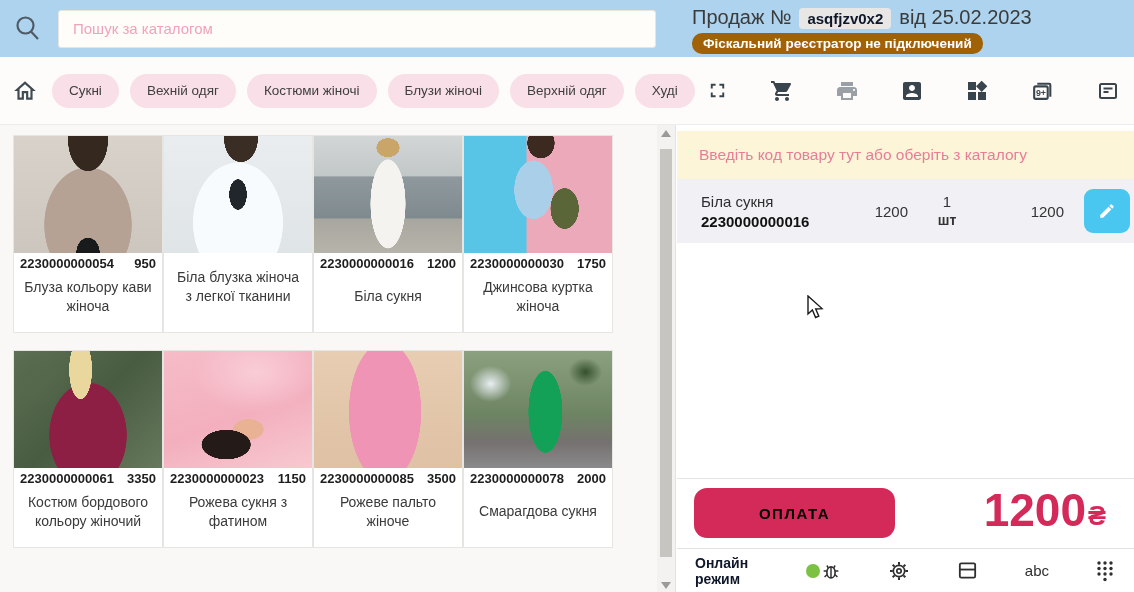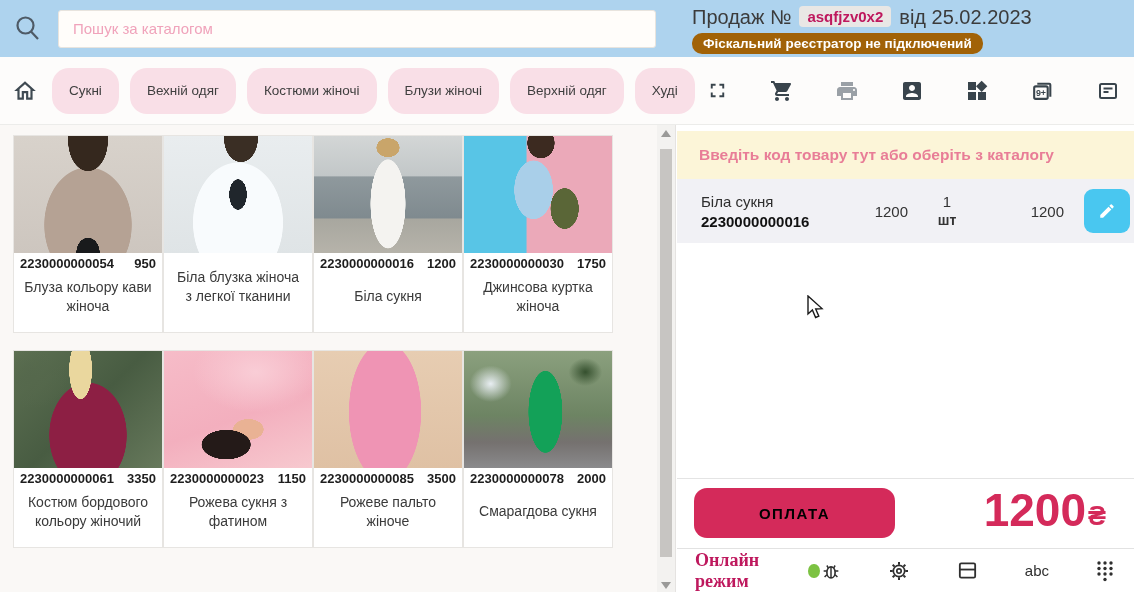--- a/index.html
+++ b/index.html
@@ -6,28 +6,28 @@
   html,body { width:1134px; height:592px; overflow:hidden; }
   body { font-family:"Liberation Sans", sans-serif; background:#fff; color:#333; }
   .app { position:relative; width:1134px; height:592px; }
 
   
   .topbar { position:absolute; left:0; top:0; width:1134px; height:57px; background:#aed3ee; display:flex; align-items:center; }
   .search-ic { margin-left:12px; flex:0 0 auto; }
   .search-input { margin-left:14px; width:598px; height:38px; border:1px solid #e8e4de; border-radius:3px; background:#fffdfa; padding:0 14px; font-size:15px; font-family:"Liberation Sans",sans-serif; color:#14532d; outline:none; }
   .search-input::placeholder { color:#f0a3bb; }
   .sale-wrap { margin-left:36px; display:flex; flex-direction:column; align-items:flex-start; padding-top:2px; }
-  .sale-line { font-size:20px; color:#3b3b3b; display:flex; align-items:flex-start; white-space:nowrap; }
-  .sale-id { background:#e9e7e5; border-radius:4px; font-size:15px; font-weight:bold; color:#be185d; padding:2px 8px; margin:0 8px; }
+  .sale-line { font-size:20px; color:#3b3b3b; display:flex; align-items:flex-end; white-space:nowrap; }
+  .sale-id { background:#e9e7e5; border-radius:4px; font-size:15px; font-weight:bold; color:#0f172a; padding:2px 8px; margin:0 8px; }
   .fiscal-badge { margin-top:4px; background:#a16207; color:#fff; font-size:13.5px; font-weight:bold; border-radius:10px; padding:3px 11px; }
 
   
   .navbar { position:absolute; left:0; top:57px; width:1134px; height:68px; background:#fdfcfb; border-bottom:1px solid #ececea; display:flex; align-items:center; padding:0 14px 0 12px; }
   .home-btn { background:none; border:none; cursor:pointer; margin-right:14px; display:flex; }
-  .chip { background:#f9dfe7; border:none; border-radius:17px; height:46px; padding:0 17px; font-size:13.5px; color:#3f3f3f; margin-right:11px; font-family:"Liberation Sans",sans-serif; cursor:pointer; white-space:nowrap; }
+  .chip { background:#f9dfe7; border:none; border-radius:17px; height:34px; padding:0 17px; font-size:13.5px; color:#3f3f3f; margin-right:11px; font-family:"Liberation Sans",sans-serif; cursor:pointer; white-space:nowrap; }
   .tools { margin-left:auto; display:flex; align-items:center; gap:41px; }
   .tool-btn { background:none; border:none; cursor:pointer; display:flex; align-items:center; }
 
   
   .catalog { position:absolute; left:0; top:125px; width:657px; height:467px; background:#faf8f6; display:grid; grid-template-columns:repeat(4,150px); grid-auto-rows:198px; gap:17px 0; padding:10px 0 0 13px; }
   .card { background:#fff; border:1px solid #e7e5e2; display:flex; flex-direction:column; overflow:hidden; cursor:pointer; }
   .pimg { width:100%; height:117px; flex:0 0 auto; }
   .meta { display:flex; justify-content:space-between; align-items:center; padding:3px 6px 2px 6px; font-size:13px; font-weight:bold; color:#1d1d1d; }
   .pname { flex:1; display:flex; align-items:center; justify-content:center; text-align:center; font-size:14px; color:#3a3a3a; line-height:1.35; padding:2px 10px 14px 10px; }
 
@@ -70,41 +70,41 @@
     linear-gradient(180deg,#8ba07e 0%,#6d8463 55%,#75716f 78%,#8a8a8c 100%); }
 
   
   .vscroll { position:absolute; left:657px; top:125px; width:18px; height:467px; background:#f3f2f0; }
   .vs-up { position:absolute; top:5px; left:4px; width:0; height:0; border-left:5px solid transparent; border-right:5px solid transparent; border-bottom:7px solid #9a9a98; }
   .vs-thumb { position:absolute; top:24px; left:3px; width:12px; height:408px; background:#c7c5c2; }
   .vs-down { position:absolute; bottom:3px; left:4px; width:0; height:0; border-left:5px solid transparent; border-right:5px solid transparent; border-top:7px solid #9a9a98; }
 
   
   .rightpanel { position:absolute; left:675px; top:125px; width:459px; height:467px; background:#fff; border-left:1px solid #e5e3e1; }
-  .banner { position:absolute; left:1px; top:6px; width:457px; height:48px; background:#fcf5d8; display:flex; align-items:center; padding-left:22px; font-size:15.5px; font-weight:bold; color:#e87d97; cursor:text; }
+  .banner { position:absolute; left:1px; top:6px; width:457px; height:48px; background:#fcf5d8; display:flex; align-items:center; padding-left:22px; font-size:15.5px; font-weight:normal; color:#e87d97; cursor:text; }
   .cart-row { position:absolute; left:1px; top:54px; width:457px; height:64px; background:#f1f1f5; display:flex; align-items:center; padding:0 4px 0 24px; cursor:pointer; }
   .c-namewrap { flex:1; display:flex; flex-direction:column; justify-content:center; }
   .c-name { font-size:15px; color:#2e2e2e; }
   .c-code { font-size:15px; font-weight:bold; color:#111; margin-top:3px; }
   .c-price { width:66px; text-align:right; font-size:15px; color:#333; }
   .c-qtywrap { width:78px; text-align:center; font-size:15px; color:#333; display:flex; flex-direction:column; line-height:1.25; }
   .c-unit { font-weight:bold; font-size:14px; }
   .c-total { width:78px; text-align:right; font-size:15px; color:#333; }
   .edit-btn { margin-left:20px; width:46px; height:44px; border:none; border-radius:9px; background:#49c7f0; cursor:pointer; display:flex; align-items:center; justify-content:center; }
 
   .cursor { position:absolute; left:130px; top:170px; pointer-events:none; }
 
   .pay-sep { position:absolute; left:1px; top:353px; width:458px; height:0; border-top:1px solid #e4e4e4; }
   .pay-btn { position:absolute; left:18px; top:363px; width:201px; height:50px; border:none; border-radius:13px; background:#d42a5a; color:#000000; font-size:15px; font-weight:bold; letter-spacing:1.5px; font-family:"Liberation Sans",sans-serif; cursor:pointer; }
   .total-wrap { position:absolute; right:28px; top:357px; height:56px; display:flex; align-items:center; color:#d42a5a; }
   .total-amt { font-size:46px; font-weight:bold; }
   .total-cur { font-size:27px; font-weight:bold; margin-left:2px; margin-top:12px; }
 
   .statusbar { position:absolute; left:1px; top:423px; width:458px; height:44px; border-top:1px solid #e2e2e2; display:flex; align-items:center; padding:0 20px 0 18px; }
-  .online-label { font-size:18px; font-weight:bold; color:#be185d;font-family:Liberation Serif, serif; }
+  .online-label { font-size:14px; font-weight:bold; color:#0f172a; }
   .online-dot { width:14px; height:14px; border-radius:50%; background:#7cc242; margin-left:13px; }
   .sb-icons { margin-left:auto; display:flex; align-items:center; gap:46px; }
   .sb-btn { background:none; border:none; cursor:pointer; display:flex; align-items:center; font-family:"Liberation Sans",sans-serif; }
   .abc { font-size:15px; color:#2f2f2f; }
 </style>
 </head>
 <body>
 
 <div class="app">
 

